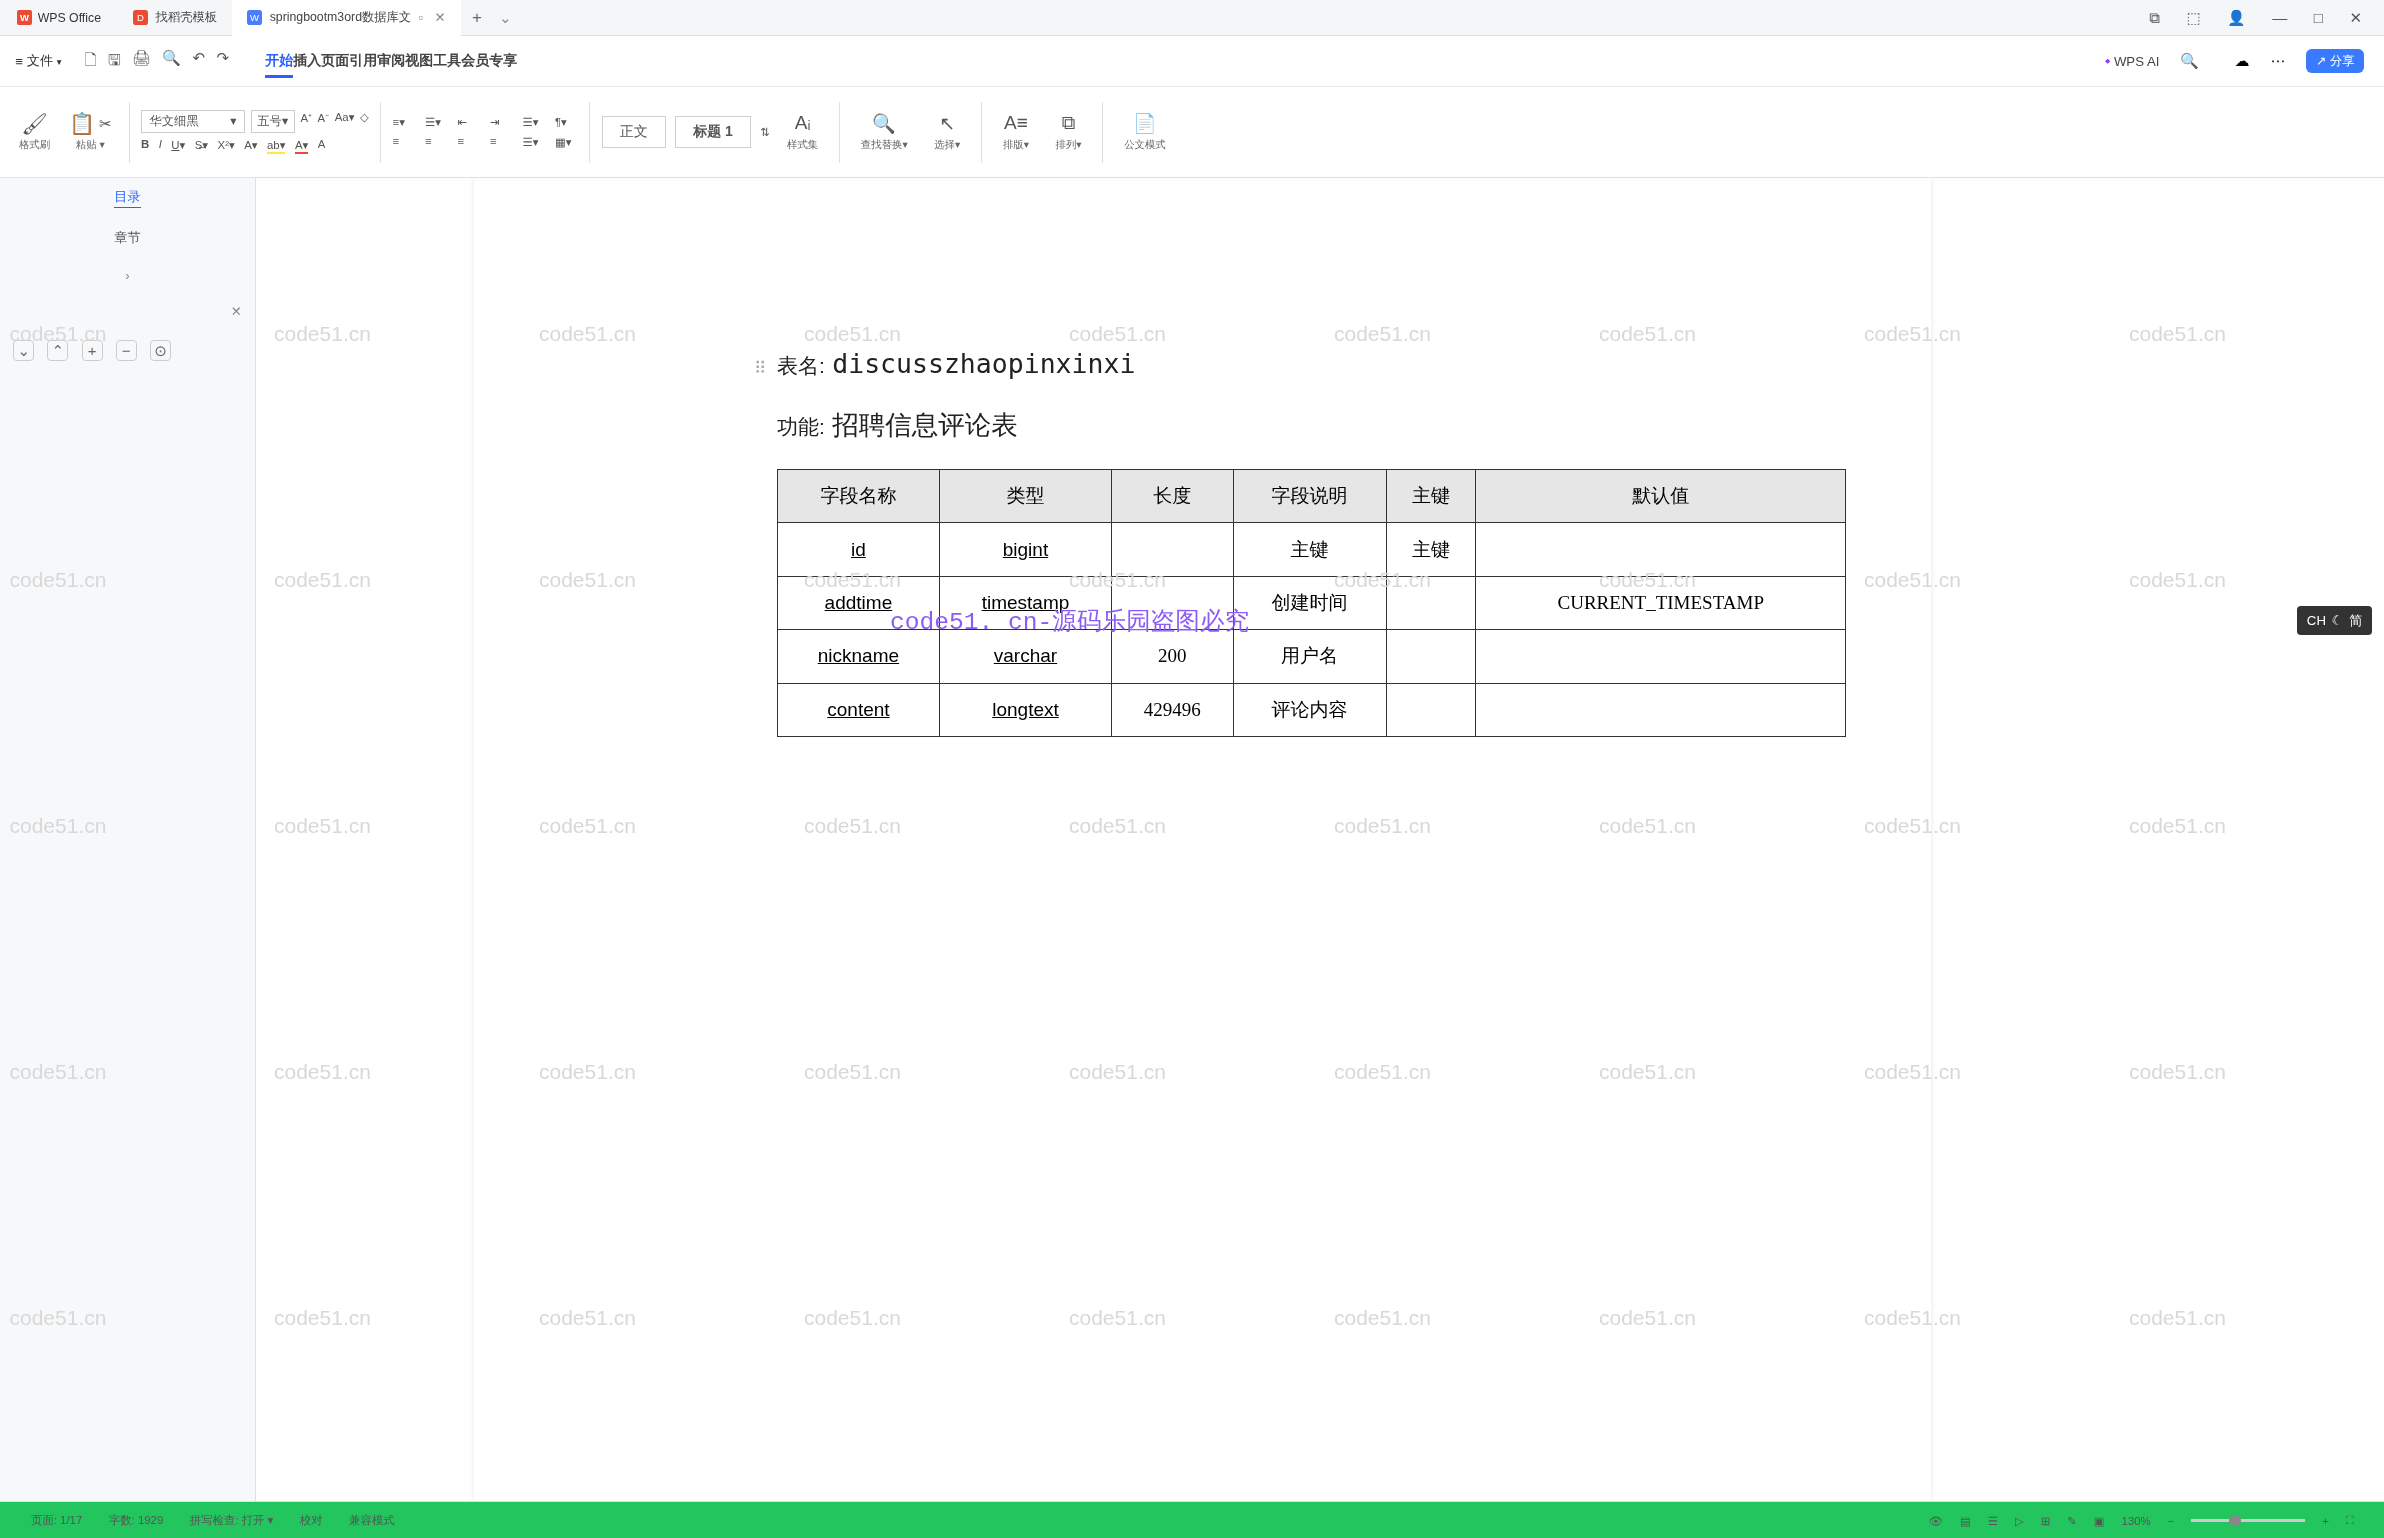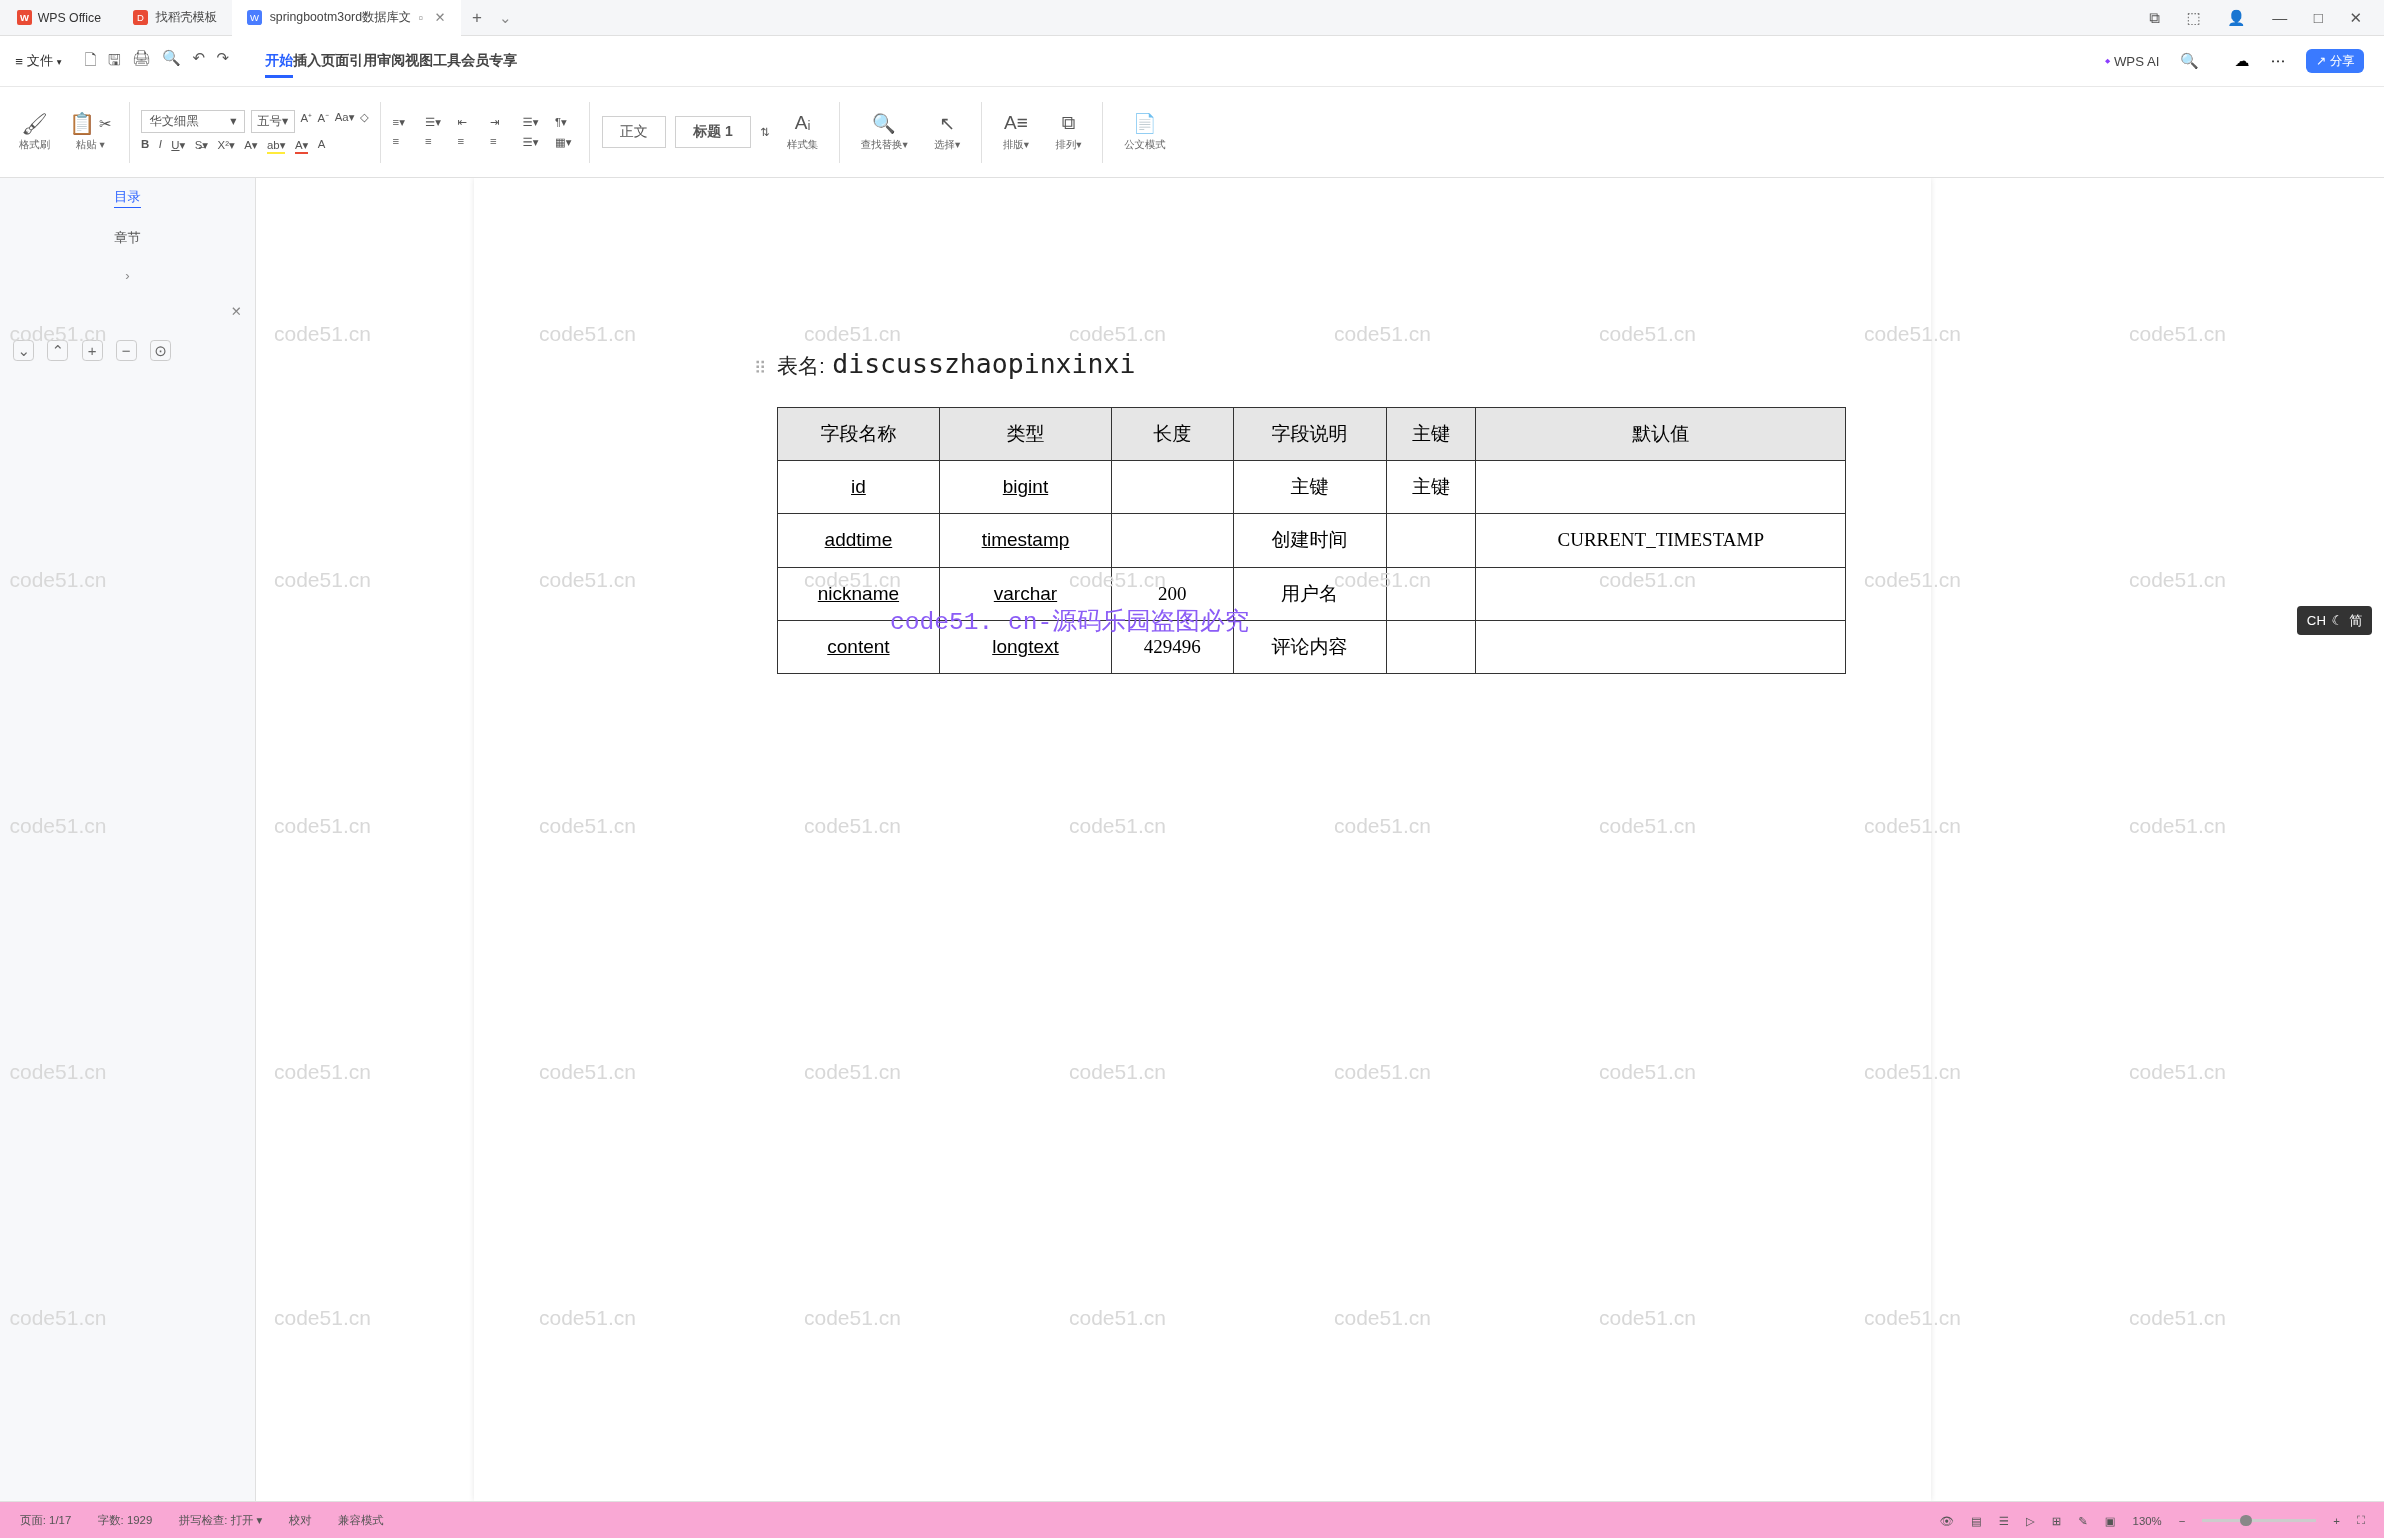--- a/index.html
+++ b/index.html
@@ -69,21 +69,21 @@
 .doc-line .label { font-size: 21px; }
 .doc-table { border-collapse: collapse; width: 100%; margin-top: 0; }
 .doc-table th, .doc-table td { border: 0.9px solid #333; padding: 13.2px 7.6px; font-size: 19px; text-align: center; font-family: "SimSun", serif; }
 .doc-table th { background: #e6e6e6; font-weight: normal; }
 .underline { text-decoration: underline; }
 .watermark-overlay { position: absolute; inset: 0; pointer-events: none; }
 .wm { position: absolute; color: #d8d8d8; font-size: 21px; white-space: nowrap; }
 .red-watermark { position: absolute; color: #8b5cf6; font-size: 24.6px; font-family: Liberation Mono, monospace; }
 
 
-.status-bar { position: absolute; bottom: 0; left: 0; right: 0; height: 38px; background: #f9a8d4; border-top: 0.9px solid #e0e0e0; display: flex; align-items: center; padding: 0 20px; font-size: 11.4px; color: #555; gap: 26.5px; }
+.status-bar { position: absolute; bottom: 0; left: 0; right: 0; height: 38px; background: #22c55e; border-top: 0.9px solid #e0e0e0; display: flex; align-items: center; padding: 0 31px; font-size: 11.4px; color: #555; gap: 26.5px; }
 .status-spacer { flex: 1; }
 .status-icons { display: flex; gap: 17px; align-items: center; }
 .zoom-slider { width: 114px; height: 3.8px; background: #ccc; position: relative; }
 .zoom-thumb { position: absolute; top: -3.8px; left: 38px; width: 11.4px; height: 11.4px; background: #888; border-radius: 50%; }
 
 
 .ime-badge { position: absolute; right: 13.2px; top: 606px; background: #333; color: #fff; font-size: 13.2px; padding: 5.7px 9.5px; border-radius: 3.8px; display: flex; align-items: center; gap: 5.7px; }
 </style>
 </head>
 <body>
@@ -263,20 +263,24 @@
     <span class="nav-tool">⊙</span>
   </div>
 </div>
 
 <div class="doc-area">
   <div class="page">
     <span class="drag-handle">⠿</span>
     <div class="doc-line">
       <span class="label">表名:</span>
       <span style="font-family:monospace;">discusszhaopinxinxi</span>
+    </div>
+    <div class="doc-line">
+      <span class="label">功能:</span>
+      <span>招聘信息评论表</span>
     </div>
     <table class="doc-table">
       <thead>
         <tr>
           <th>字段名称</th>
           <th>类型</th>
           <th>长度</th>
           <th>字段说明</th>
           <th>主键</th>
           <th>默认值</th>

